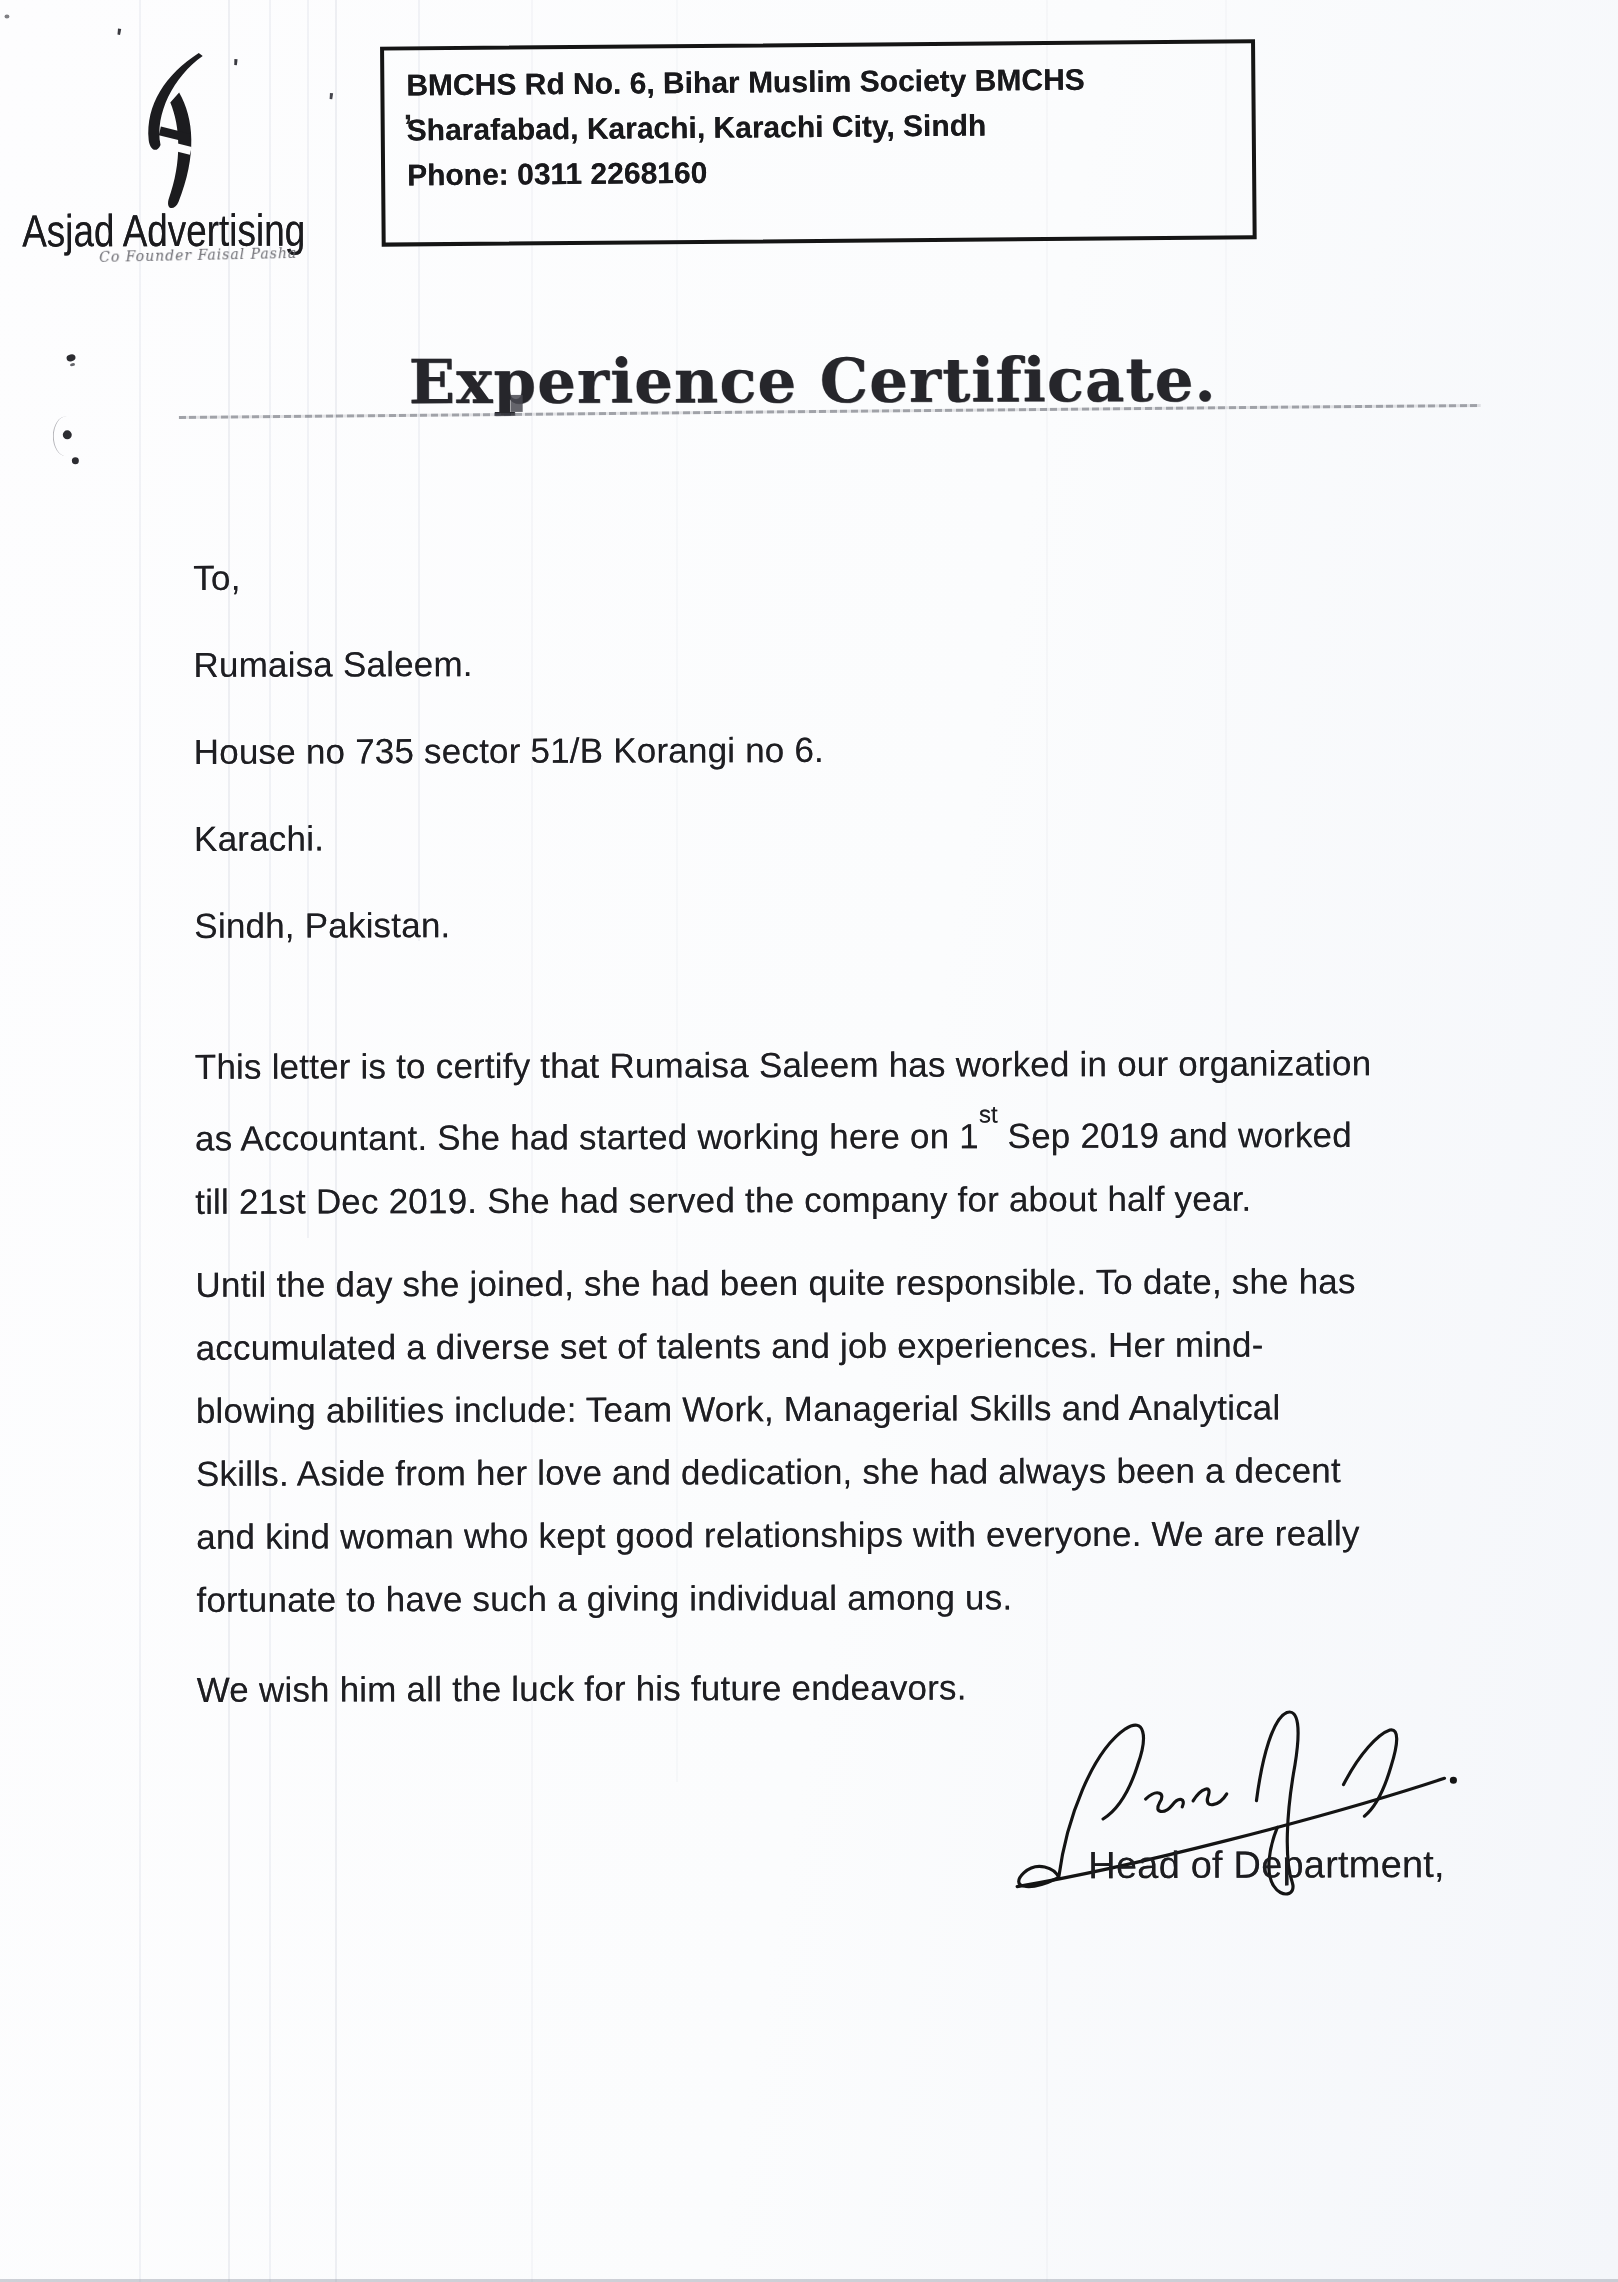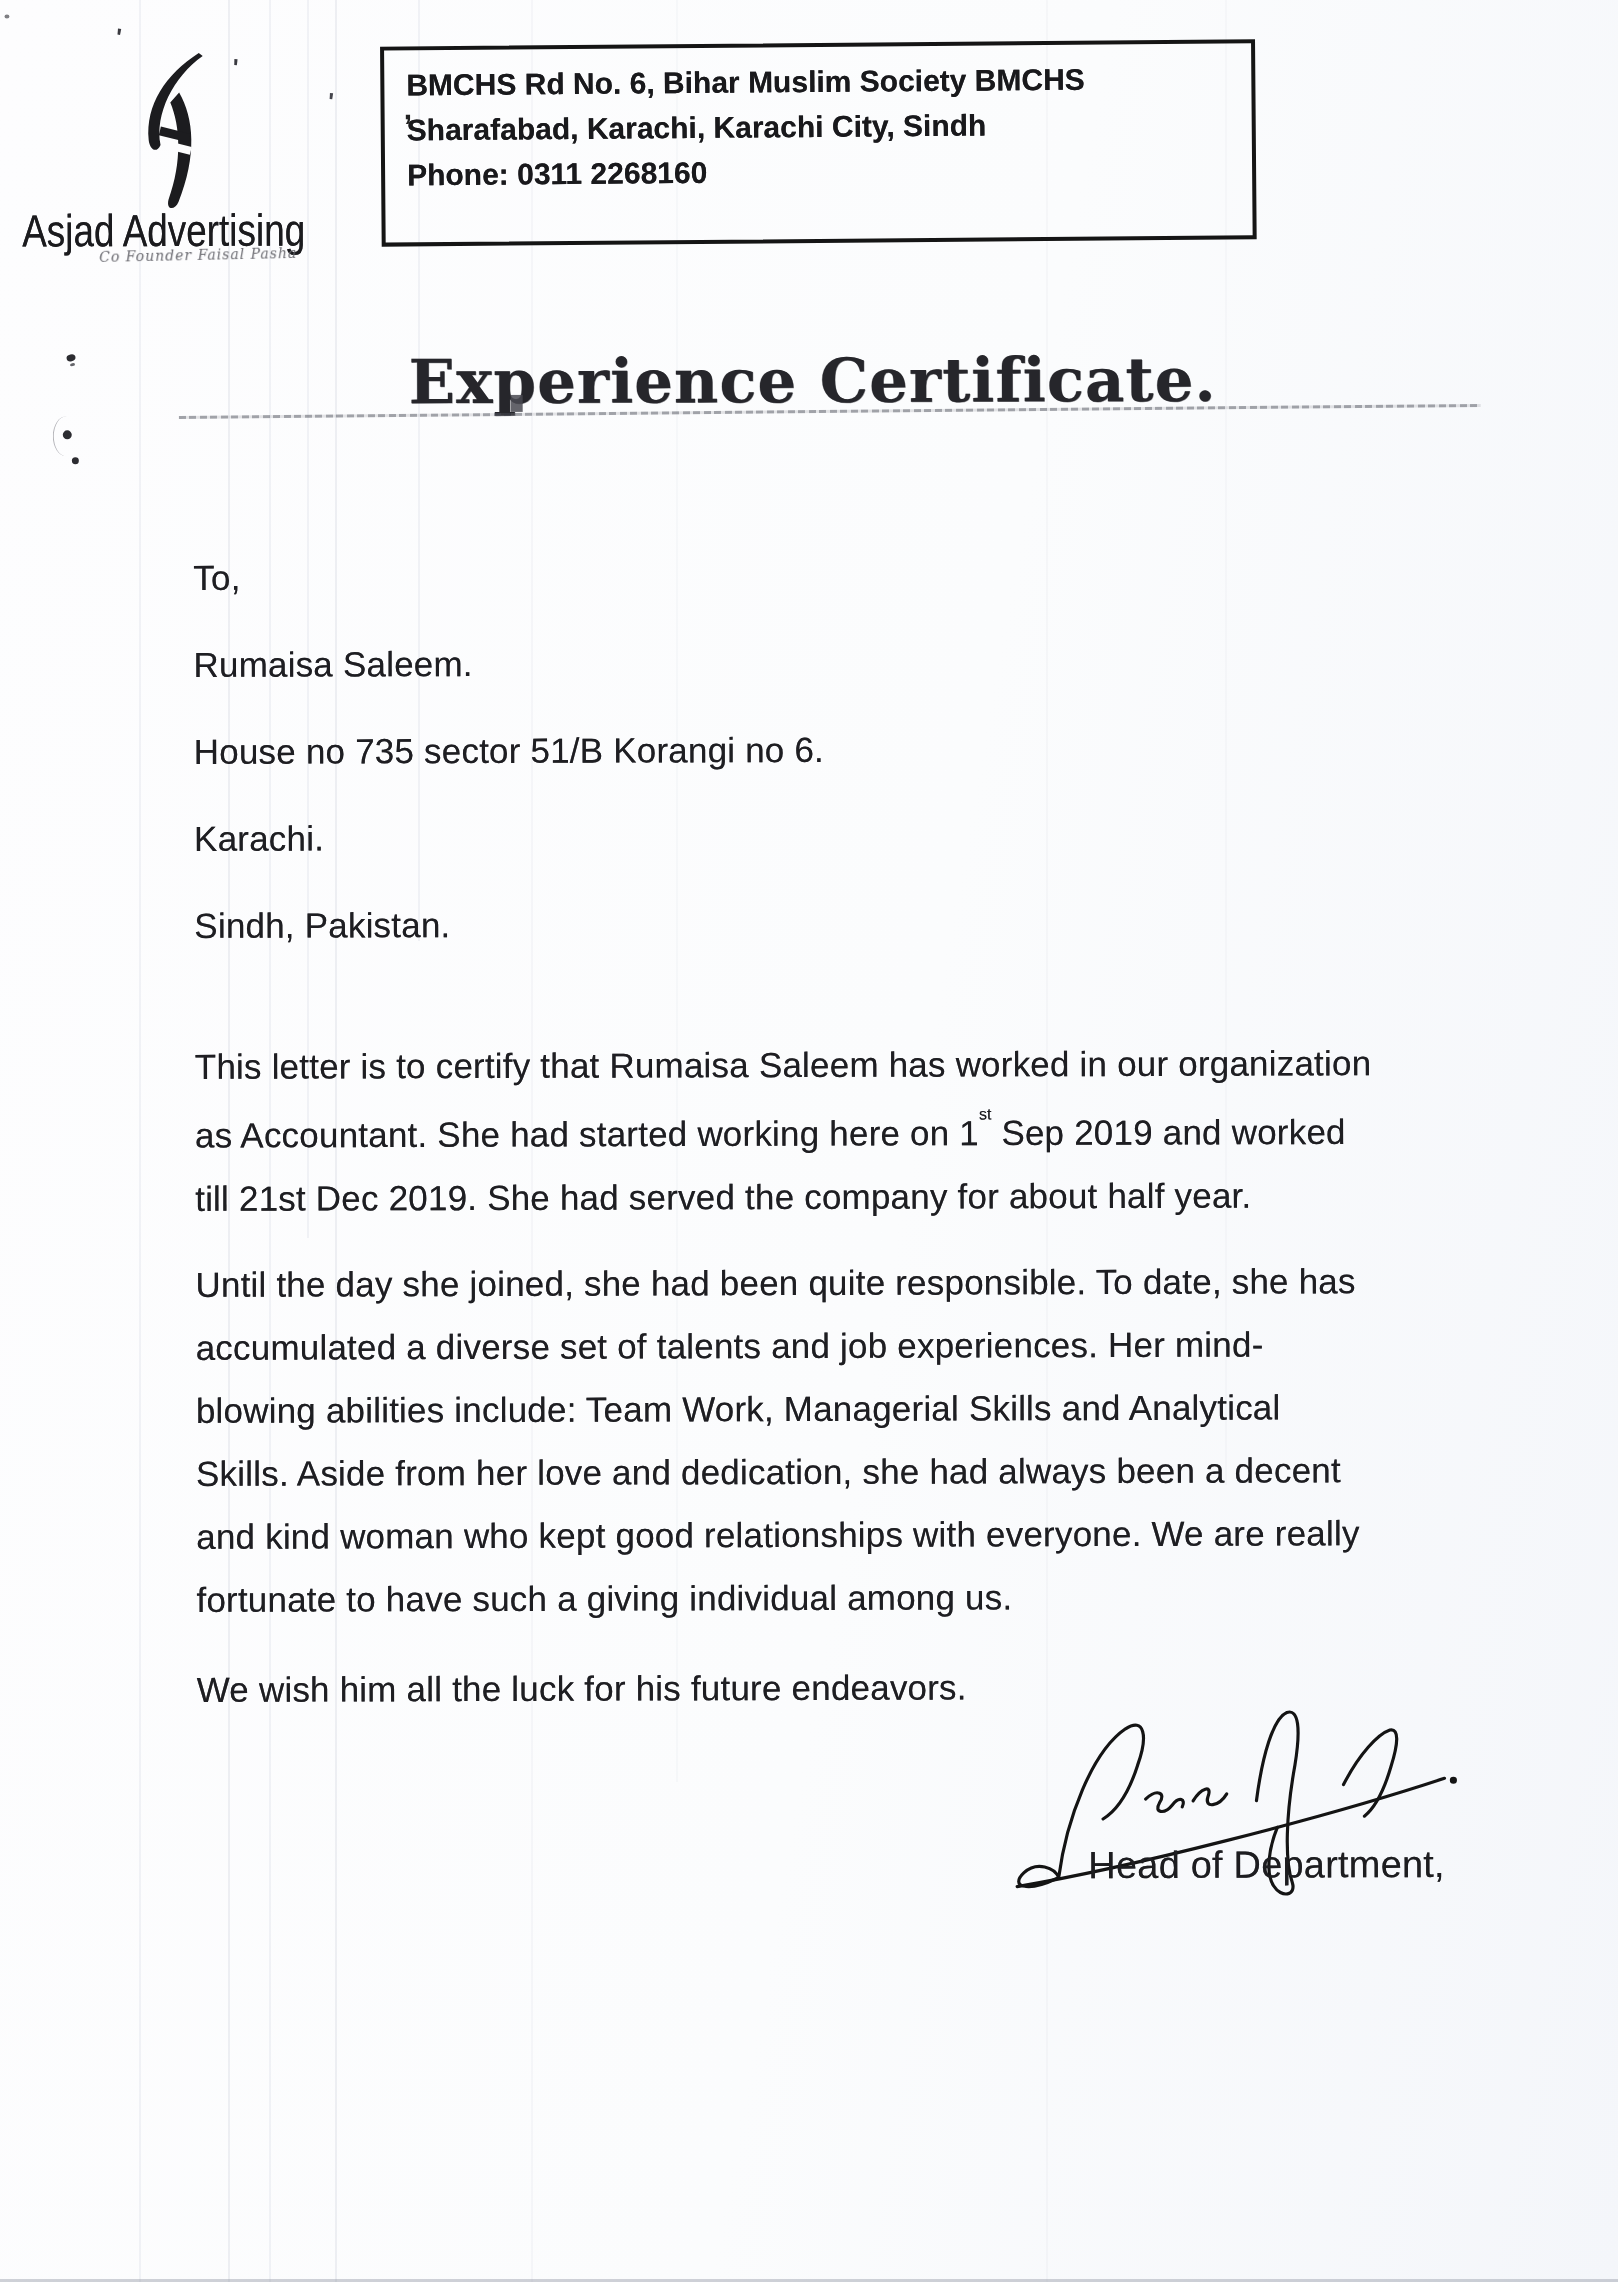--- a/index.html
+++ b/index.html
@@ -68,21 +68,21 @@
   }
   
   .recipient{position:absolute;left:195px;top:532px;font-size:35px;line-height:87px;
     letter-spacing:0.2px;text-shadow:0 0 0.6px rgba(30,30,35,.7);}
   .para{position:absolute;left:195px;width:1317px;font-size:35px;line-height:63px;
     letter-spacing:0.2px;text-shadow:0 0 0.6px rgba(30,30,35,.7);}
   .para.p1{top:1033px;}
   .para.p2{top:1251px;}
   .para.p3{top:1656px;}
   .bl{white-space:nowrap;}
-  sup.ord{font-size:16px;position:relative;top:-13px;letter-spacing:0;text-align:center;}
+  sup.ord{font-size:24px;position:relative;top:-13px;letter-spacing:0;text-align:center;}
   
   .sig-block{position:absolute;left:995px;top:1703px;width:495px;height:213px;}
   .sig-svg{position:absolute;left:0;top:0;}
   .sig-title{
     position:absolute;left:91px;top:142px;font-size:38px;color:#1d1d20;
     letter-spacing:0.2px;text-shadow:0 0 0.6px rgba(30,30,35,.7);white-space:nowrap;
   }
   
   .art{position:absolute;color:#3a3a40;}
   .tick{font-size:24px;font-weight:bold;line-height:10px;}

